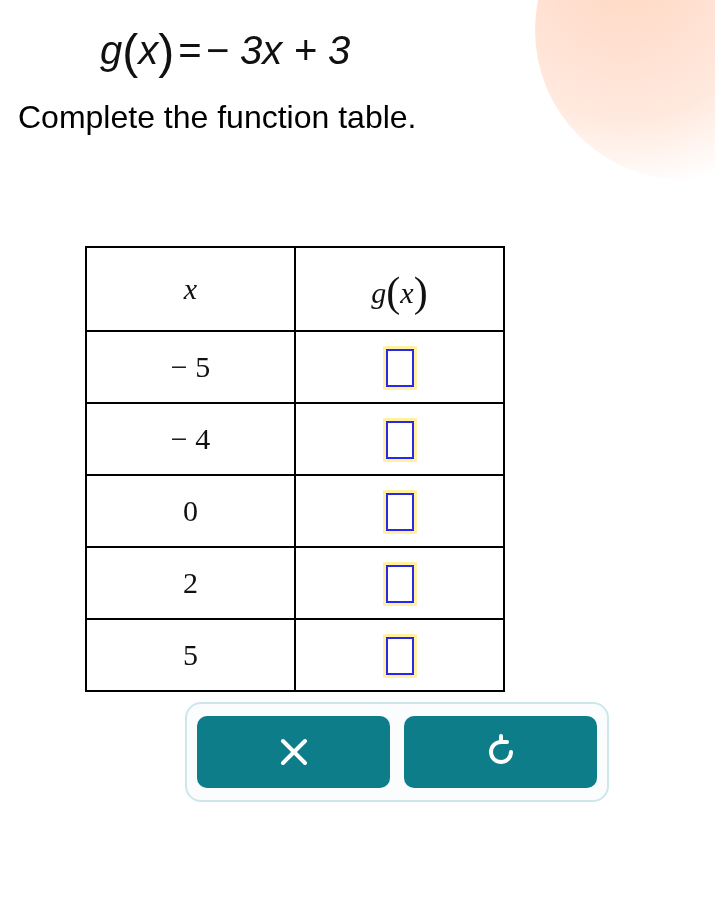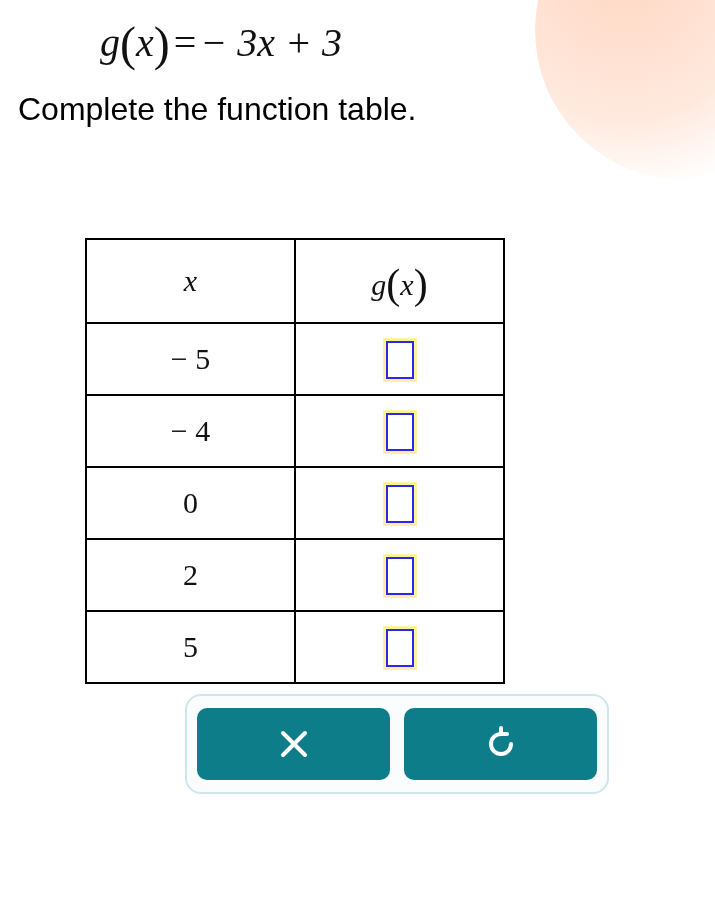--- a/index.html
+++ b/index.html
@@ -17,25 +17,25 @@
     position: absolute;
     top: -120px;
     right: -120px;
     width: 300px;
     height: 300px;
     border-radius: 50%;
     background: radial-gradient(circle at 30% 30%, #ffd7c2 0%, #ffe9de 50%, rgba(255,255,255,0) 75%);
     pointer-events: none;
   }
   .equation {
-    font-family: Liberation Serif, serif;
+    font-family: Liberation Sans, sans-serif;
     font-style: italic;
     font-size: 40px;
     margin-left: 100px;
-    margin-top: 12px;
+    margin-top: 20px;
   }
   .equation .big-paren {
     font-size: 48px;
     font-style: normal;
     position: relative;
     top: 4px;
   }
   .equation .op {
     font-style: normal;
     margin: 0 4px;

